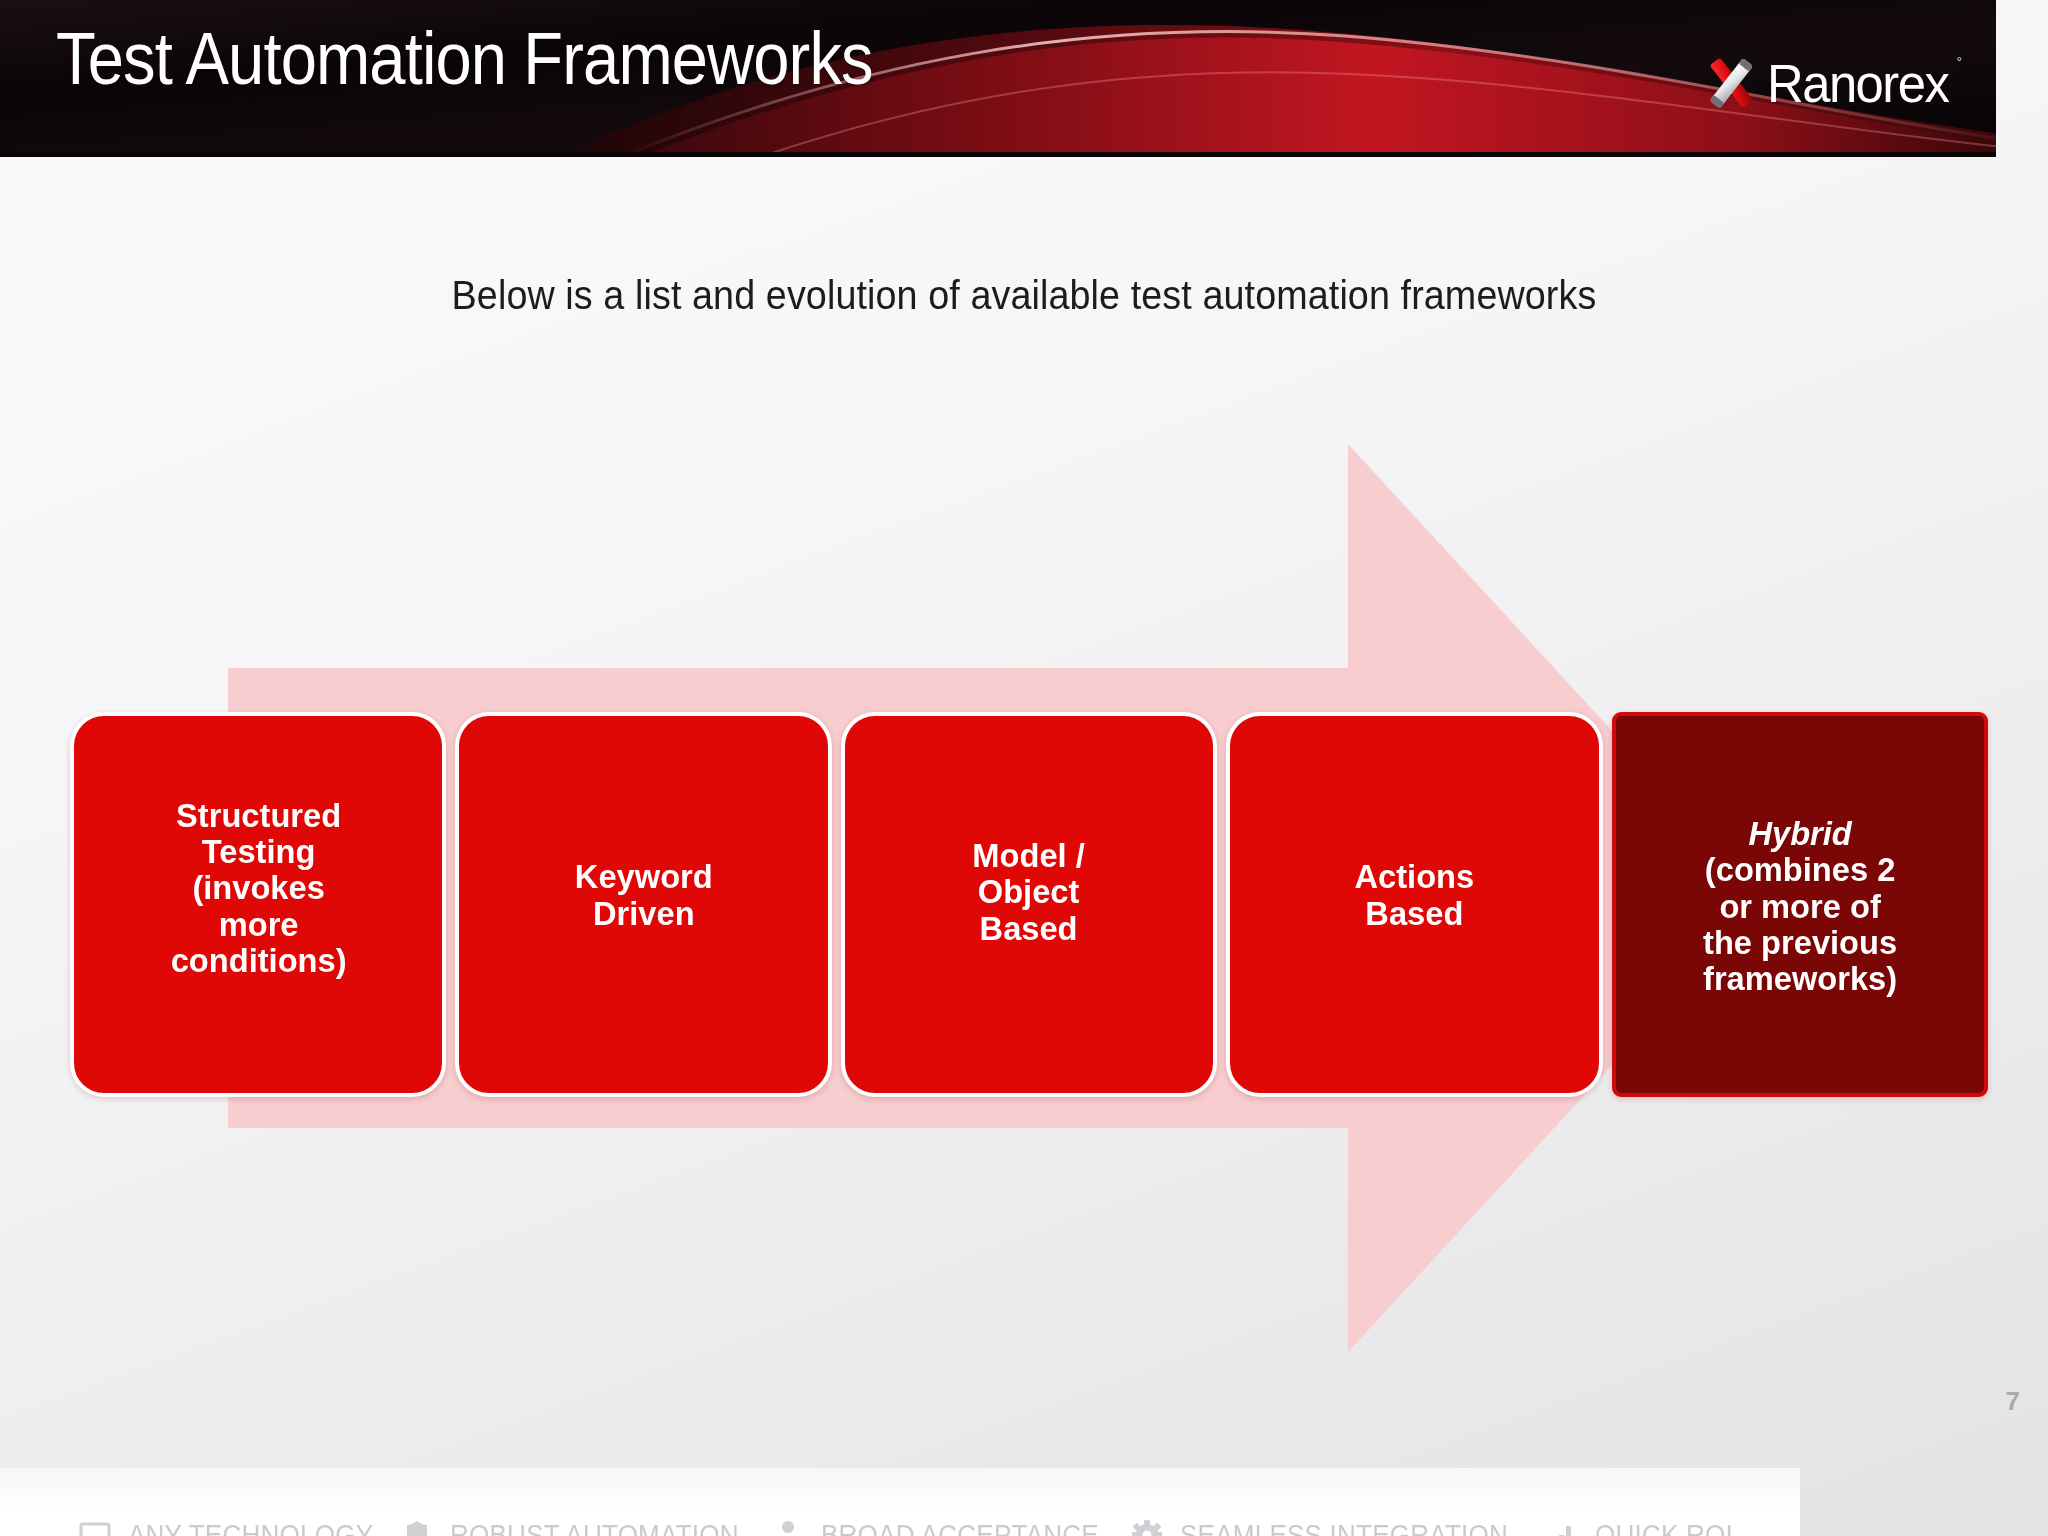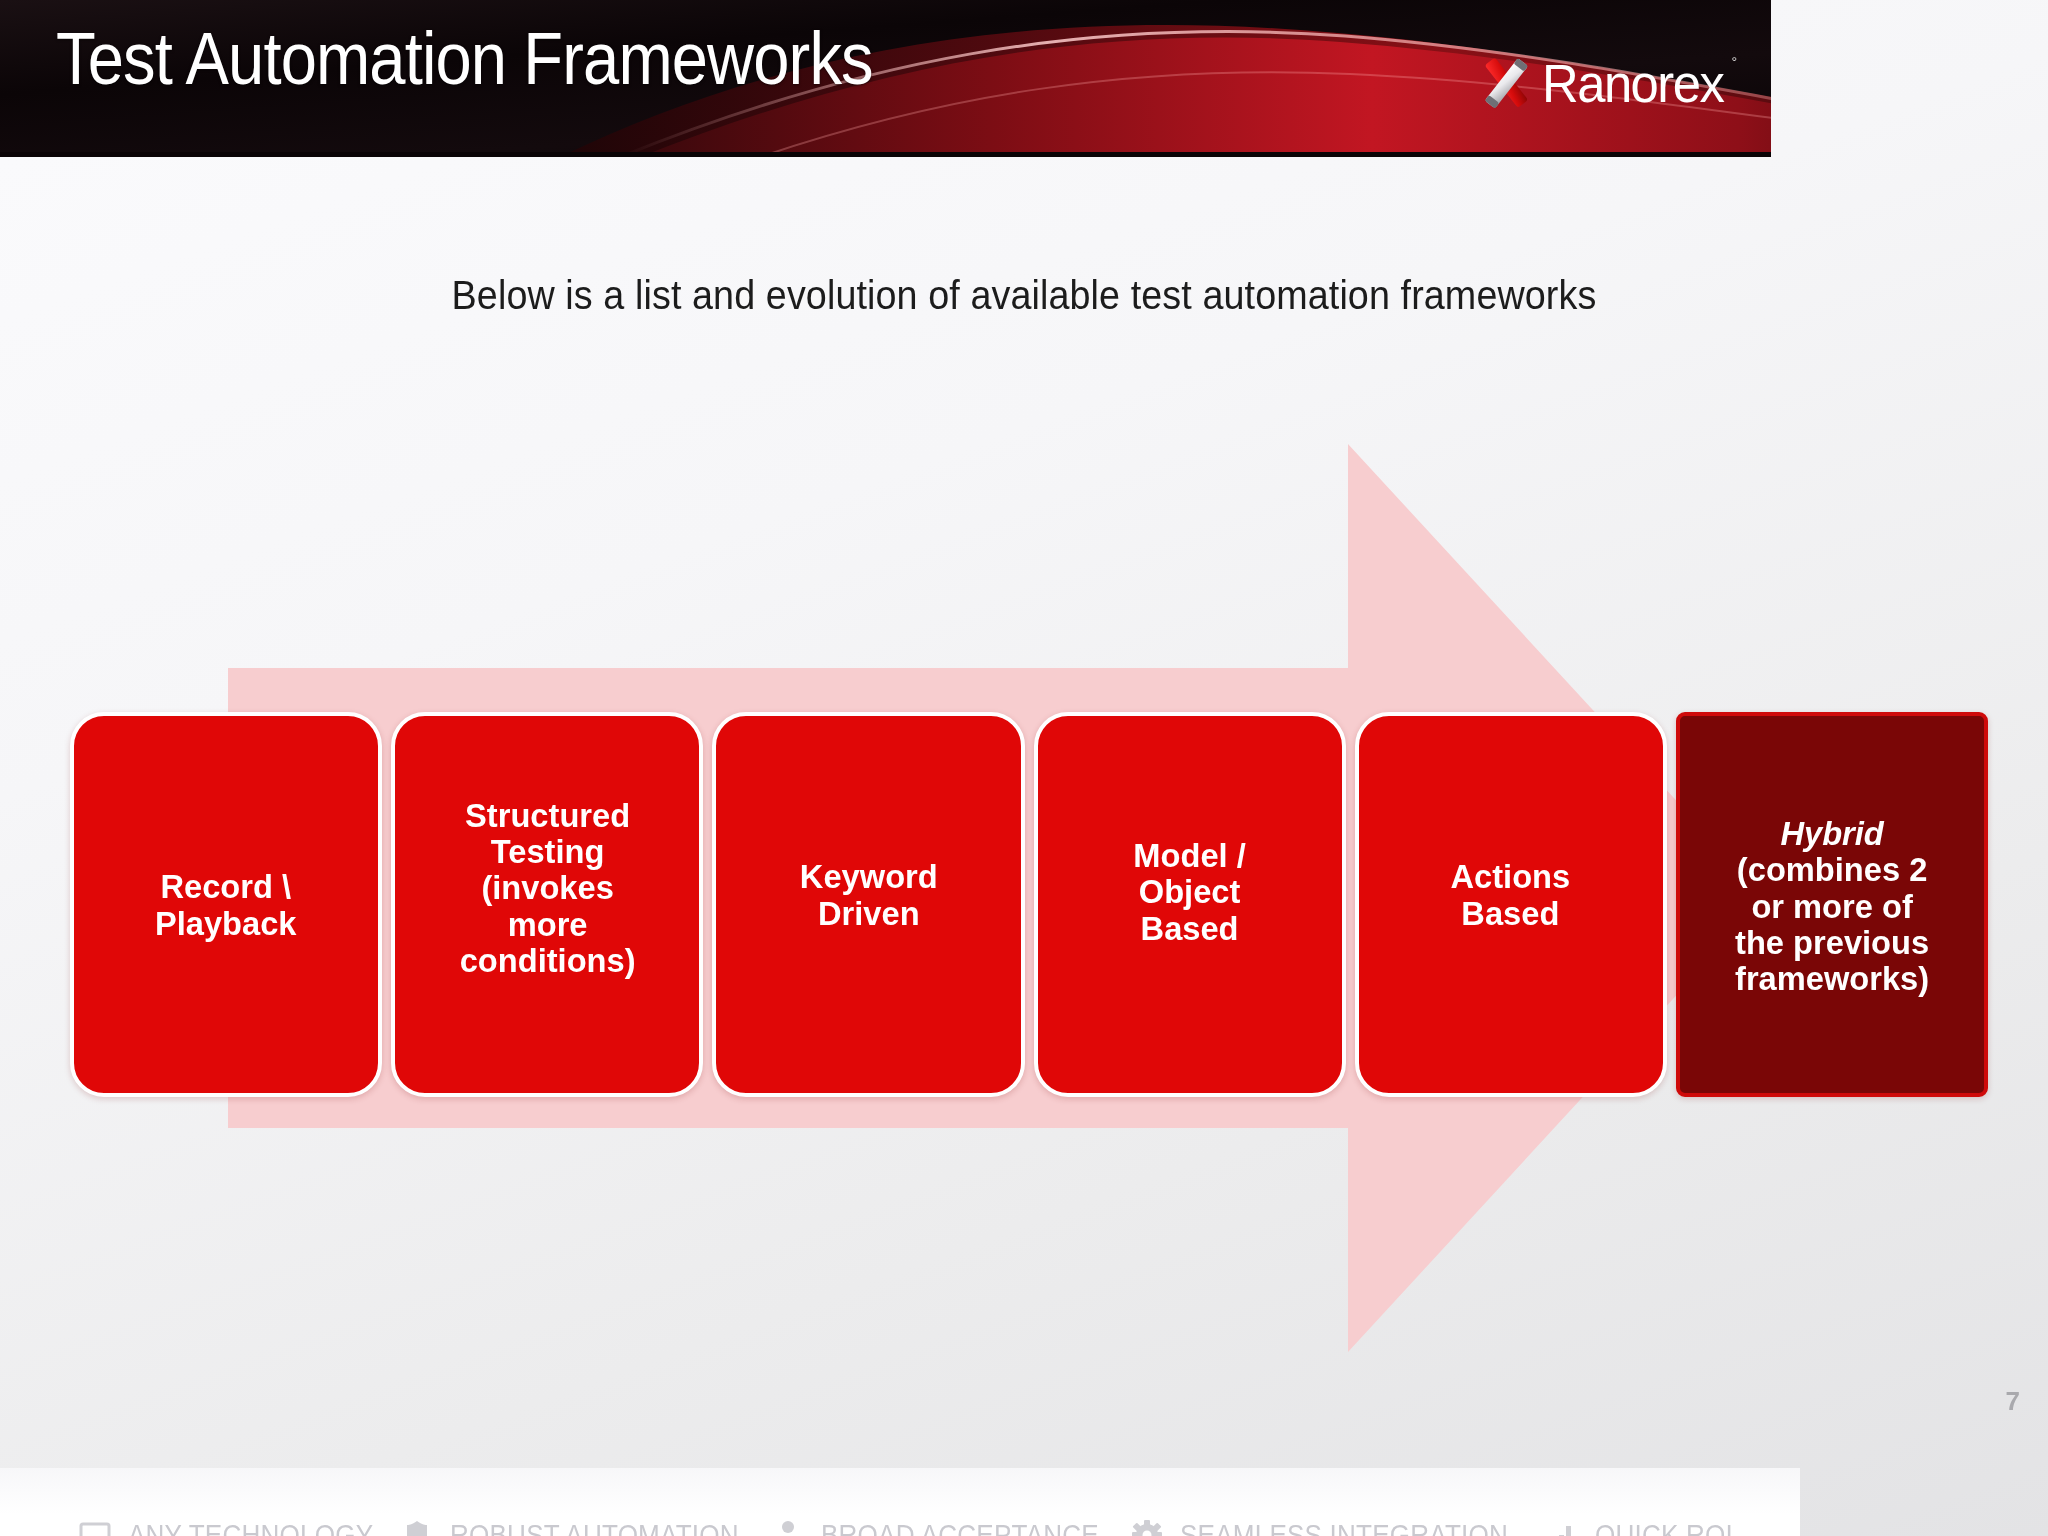--- a/index.html
+++ b/index.html
@@ -18,21 +18,21 @@
     width: 2048px;
     height: 1536px;
     background: linear-gradient(160deg, #fbfbfd 0%, #f6f6f8 35%, #ececed 70%, #e3e3e5 100%);
     overflow: hidden;
   }
 
   
   .header {
     position: absolute;
     left: 0; top: 0;
-    width: 1771px;
+    width: 1996px;
     height: 157px;
     background: #060204;
     overflow: hidden;
   }
   .header-bg {
     position: absolute;
     left: 0; top: 0;
     width: 2048px;
     height: 157px;
   }
@@ -283,24 +283,20 @@
     </div>
   </div>
 
   <div class="subtitle">Below is a list and evolution of available test automation frameworks</div>
 
   <svg class="arrow-layer" viewBox="0 0 2048 1536" preserveAspectRatio="none">
     <path d="M228,668 L1348,668 L1348,444 L1766,898 L1348,1352 L1348,1128 L228,1128 Z" fill="#f7cdcf"></path>
   </svg>
 
   <div class="boxes">
-    <div class="box">
-      <span class="box-label">Record \
-Playback</span>
-    </div>
     <div class="box offset-up">
       <span class="box-label">Structured
 Testing
 (invokes
 more
 conditions)</span>
     </div>
     <div class="box offset-up3">
       <span class="box-label">Keyword
 Driven</span>

